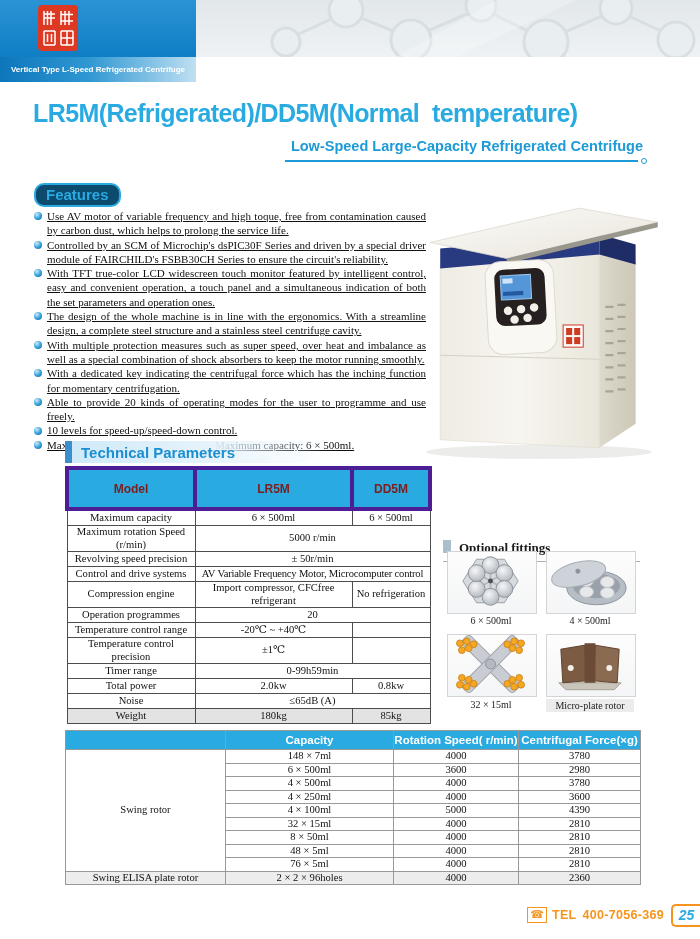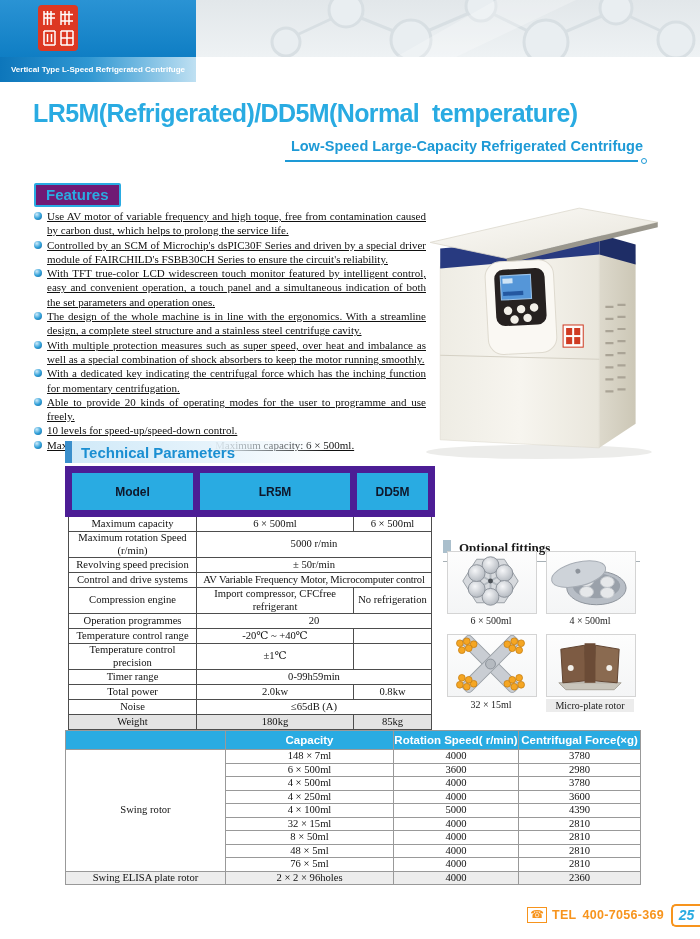--- a/index.html
+++ b/index.html
@@ -21,42 +21,42 @@
   .title{position:absolute;left:33px;top:99px;font-family:"Liberation Sans","DejaVu Sans",sans-serif;
          font-weight:bold;font-size:25px;letter-spacing:-0.6px;color:#29abe2;white-space:pre;}
   .subtitle{position:absolute;left:285px;top:138px;width:358px;text-align:right;
             font-family:"Liberation Sans","DejaVu Sans",sans-serif;font-weight:bold;
             font-size:14.5px;color:#1e9ad6;}
   .sub-line{position:absolute;left:285px;top:160px;width:353px;height:2px;background:#1e9ad6;}
   .sub-line .dot{position:absolute;right:-9px;top:-2px;width:4px;height:4px;
                  border:1.5px solid #1e9ad6;border-radius:50%;background:#fff;}
 
   
-  .feat-badge{position:absolute;left:34px;top:183px;border:2px solid #29abe2;border-radius:2px;
+  .feat-badge{position:absolute;left:34px;top:183px;border:2px solid #29abe2;border-radius:10px;
               padding:1px 10px 2px;font-family:"Liberation Sans","DejaVu Sans",sans-serif;
-              font-weight:bold;font-size:15px;color:#29abe2;background:#701a75;}
+              font-weight:bold;font-size:15px;color:#29abe2;background:#0c4a6e;}
   .features-list{position:absolute;left:34px;top:209px;width:392px;margin:0;padding:0;
                  font-size:11px;line-height:14.3px;color:#111;}
   .features-list li{list-style:none;position:relative;padding-left:13px;text-align:justify;text-decoration:underline;}
   .features-list li::before{content:"";position:absolute;left:0;top:3.2px;width:8px;height:8px;
      border-radius:50%;background:radial-gradient(circle at 35% 30%,#cdeafa,#2e9fd8 55%,#155a91);}
 
   
   .product{position:absolute;left:410px;top:188px;width:280px;height:278px;}
 
   
   .tech-head{position:absolute;left:65px;top:441px;width:262px;height:22px;display:flex;align-items:center;
              background:linear-gradient(90deg,#cfe9f8 0%,#e6f3fb 55%,rgba(255,255,255,0) 100%);}
   .tech-head .bar{width:7px;height:22px;background:#3a8fcc;margin-right:9px;flex:none;}
   .tech-head .txt{font-family:"Liberation Sans","DejaVu Sans",sans-serif;font-weight:bold;
                   font-size:15px;color:#1b8fd2;white-space:nowrap;}
   table{border-collapse:collapse;table-layout:fixed;}
   .tech{position:absolute;left:65px;top:466px;width:363px;font-size:10.6px;color:#111;}
-  .tech th{background:#29abe2;color:#0f172a;font-family:"Liberation Sans","DejaVu Sans",sans-serif;
-           font-weight:bold;font-size:12px;border:7px solid #4c1d95;height:17px;padding:10px;}
+  .tech th{background:#29abe2;color:#7f1d1d;font-family:"Liberation Sans","DejaVu Sans",sans-serif;
+           font-weight:bold;font-size:12px;border:4px solid #4c1d95;height:17px;padding:10px;}
   .tech td{border:1px solid #4d4d4d;text-align:center;vertical-align:middle;
            padding:0 2px;height:14px;line-height:1.18;}
   .tech .weight td{background:#e3e3e3;}
   .tech .nowrap{white-space:nowrap;letter-spacing:-0.2px;}
 
   
   .fit-head{position:absolute;left:443px;top:540px;width:197px;display:flex;align-items:flex-start;
             border-bottom:1px solid #a7b0b5;padding-bottom:5px;}
   .fit-head .bar{width:8px;height:13px;background:#aabfcc;margin-right:8px;flex:none;}
   .fit-head .txt{font-weight:bold;font-size:13px;color:#1a1a1a;}

